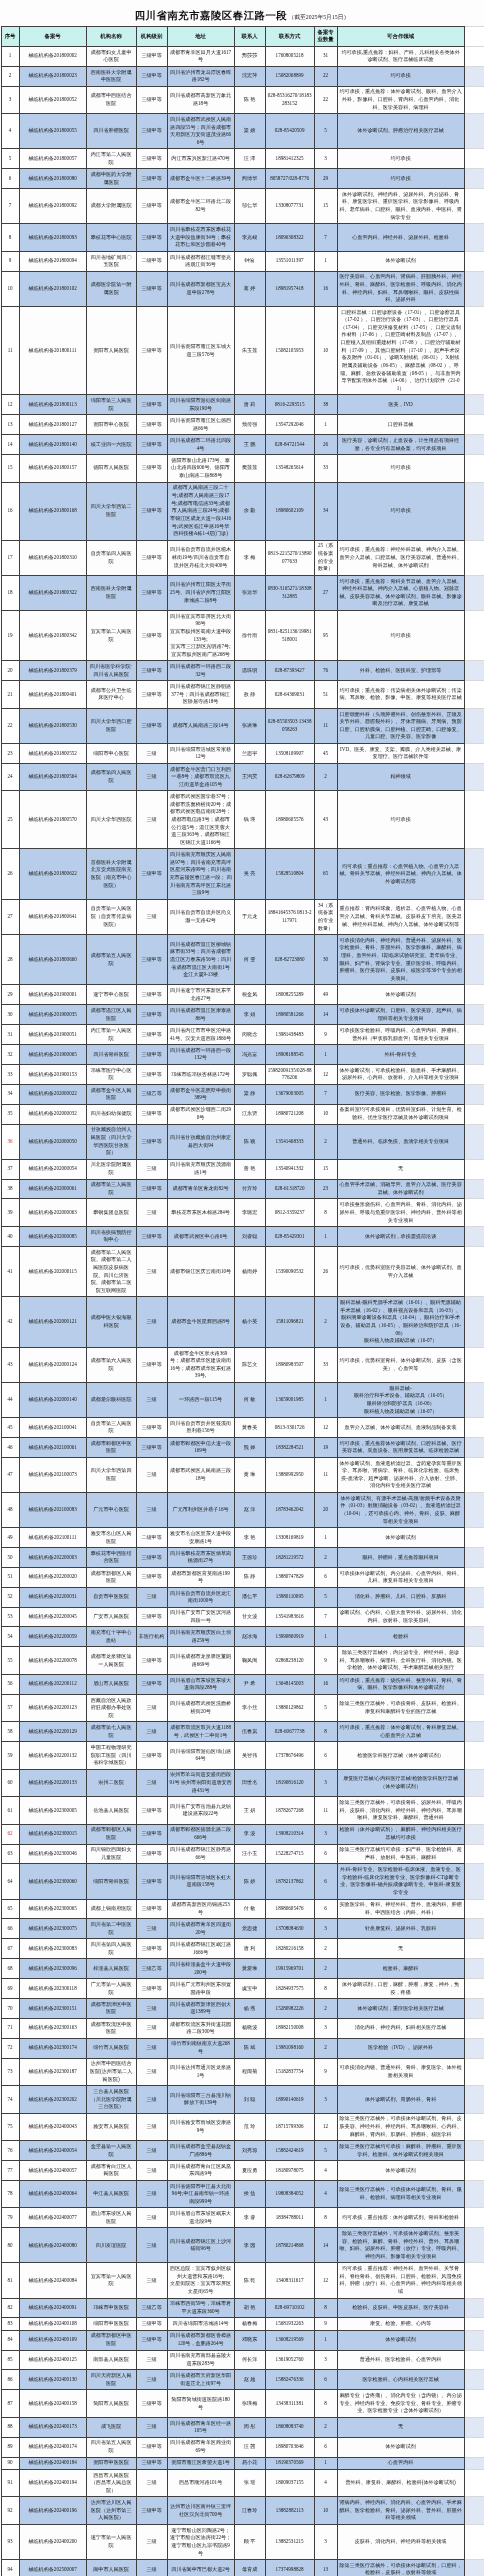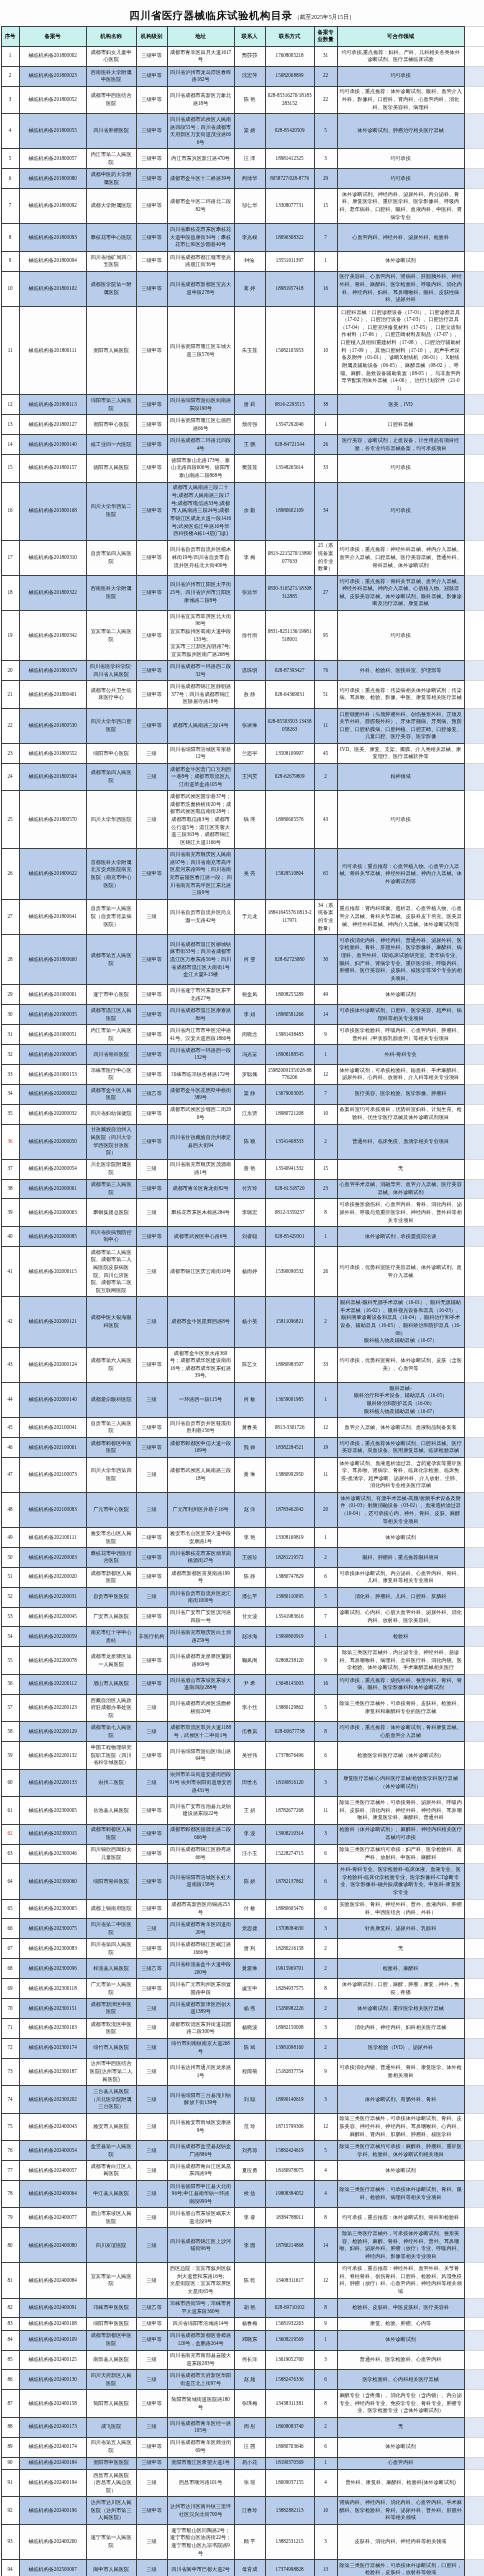--- a/index.html
+++ b/index.html
@@ -17,21 +17,21 @@
   td.no-red{color:#c0392b;}
   
   th.gutter,td.gutter{border:0.6px solid #d8d8d8;border-left:0.6px solid #3f3f3f;background:#ffffff;}
   tr.alt td.gutter{background:#dfe8f4;}
 </style>
 </head>
 <body>
 
 <div class="page">
   <div class="titlebar">
-    <span class="maintitle">四川省医疗器械临床试验机构目录</span><span class="subnote">（截至2025年5月15日）</span>
+    <span class="maintitle">四川省南充市嘉陵区春江路一段</span><span class="subnote">（截至2025年5月15日）</span>
   </div>
   <table>
     <colgroup>
       <col style="width:18px">
         <col style="width:67px">
         <col style="width:50px">
         <col style="width:31px">
       <col style="width:67px">
         <col style="width:31px">
         <col style="width:49px">

